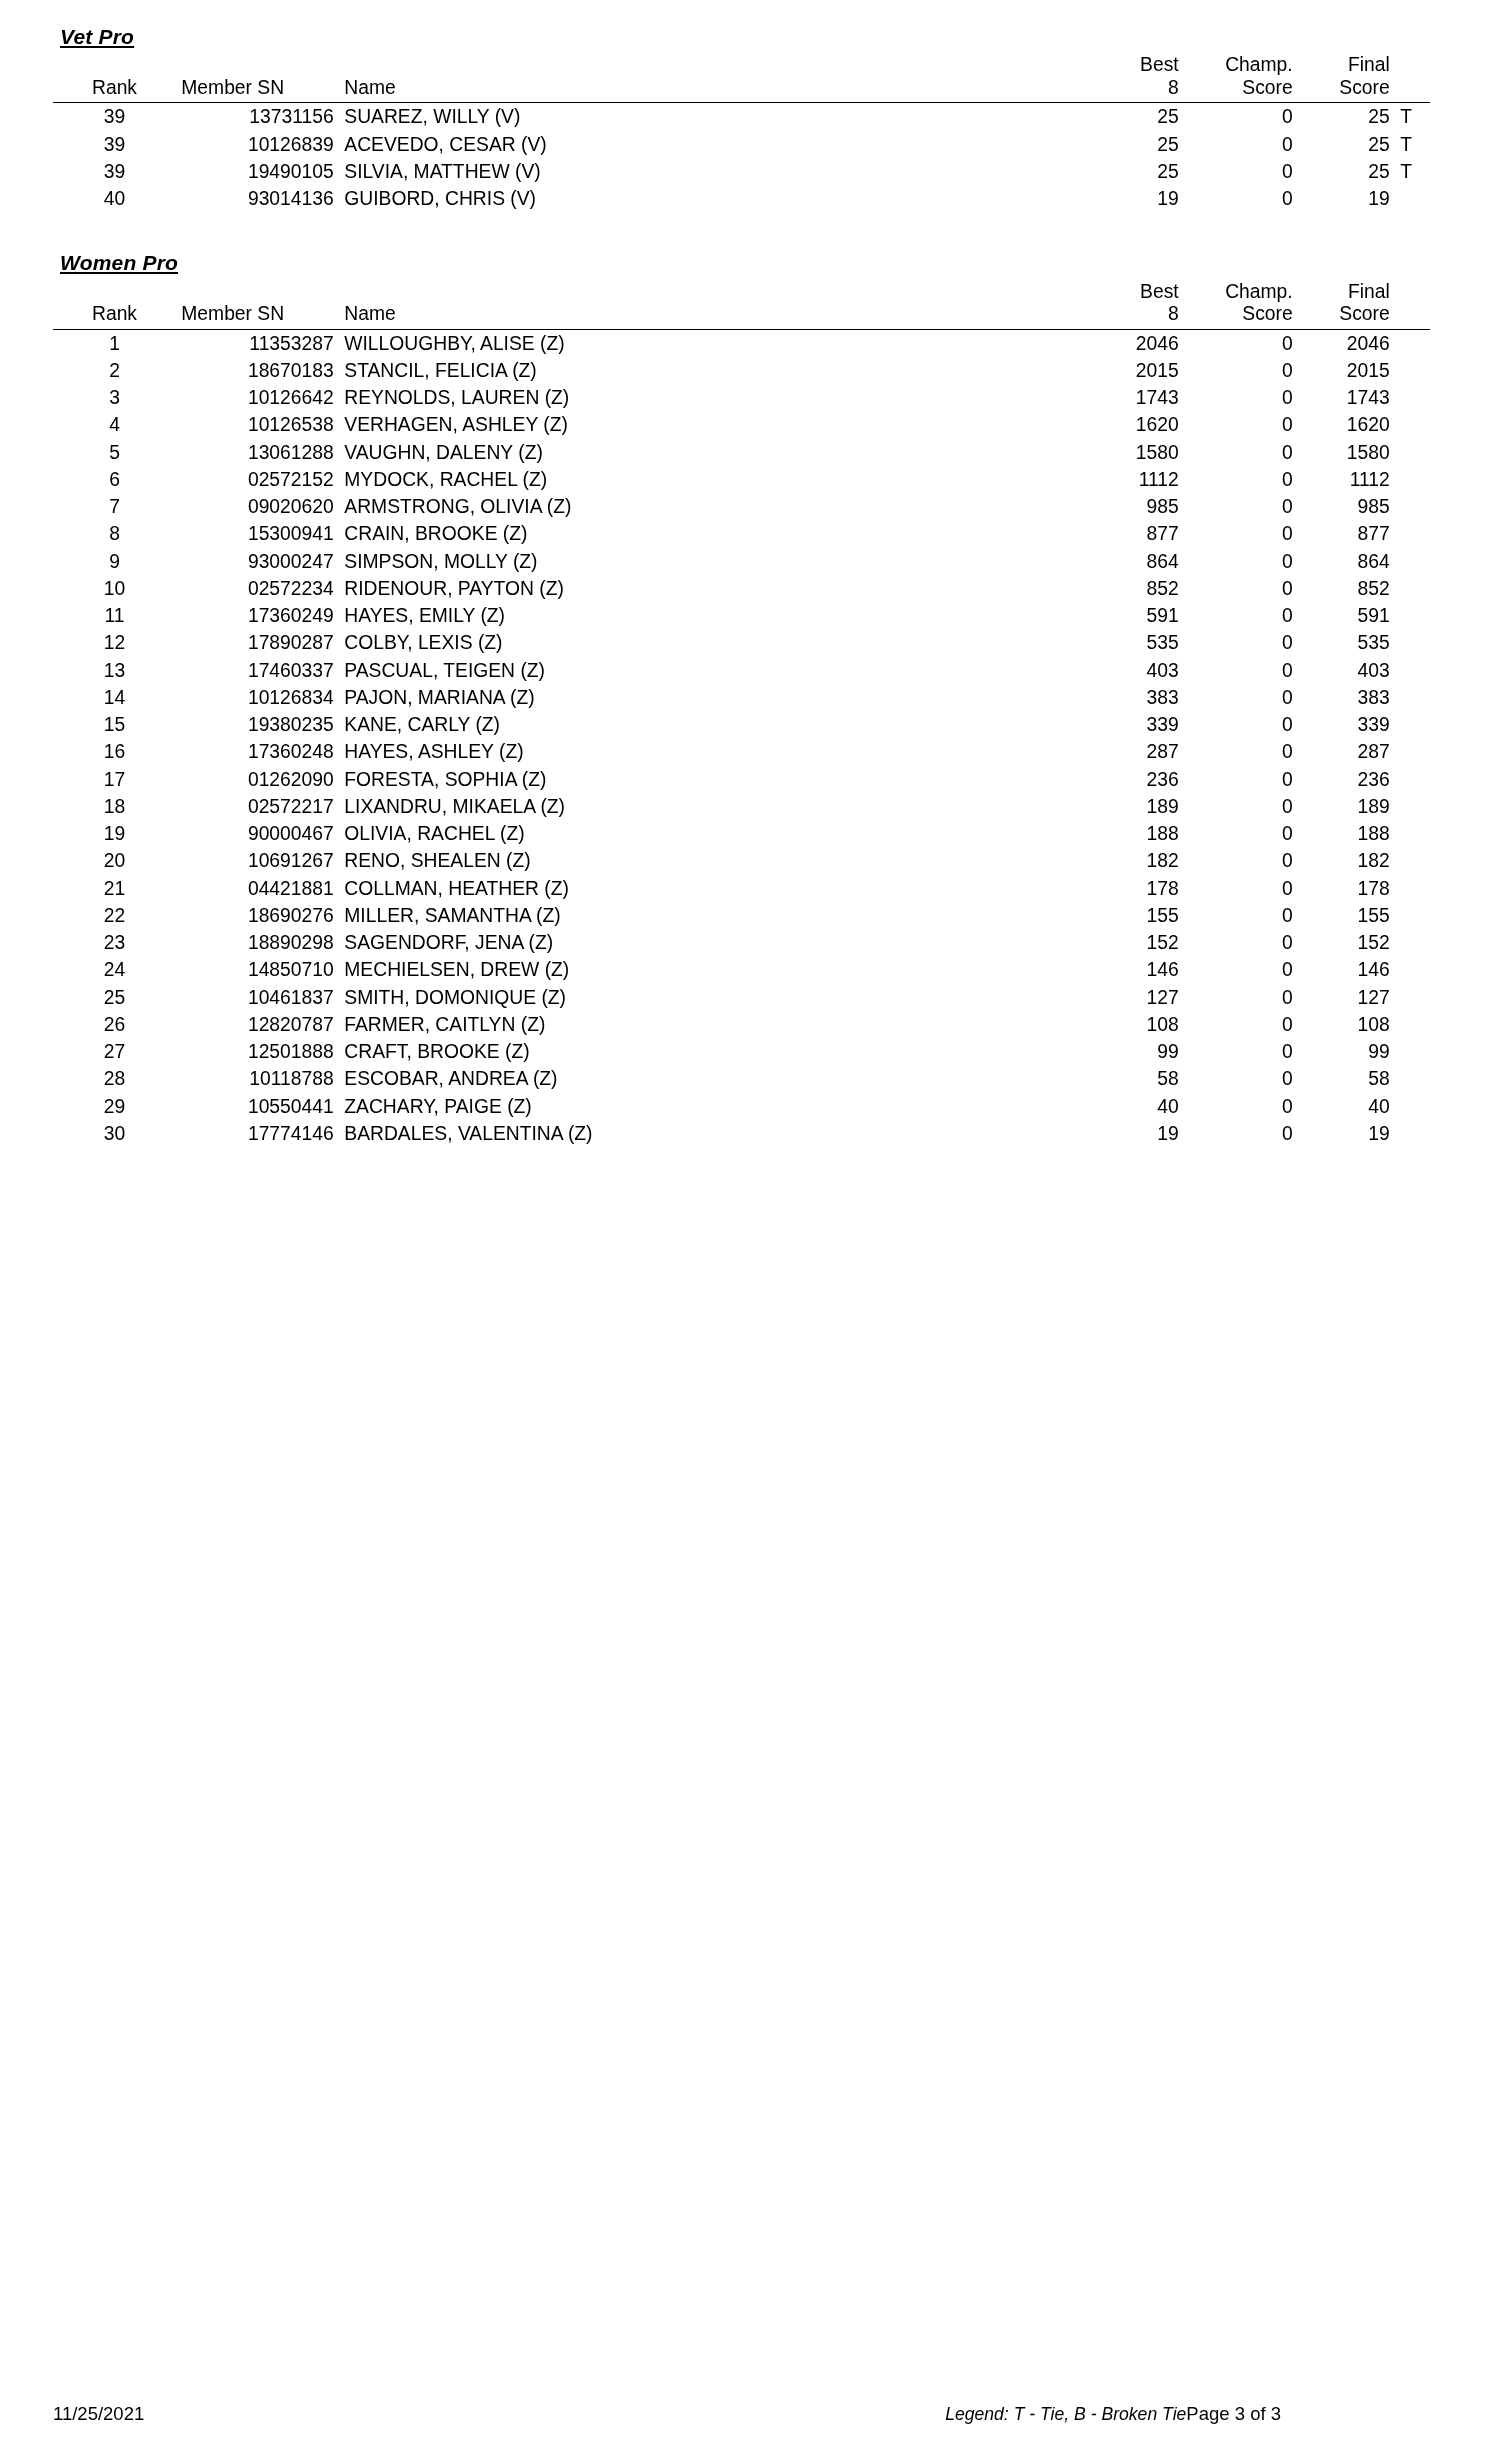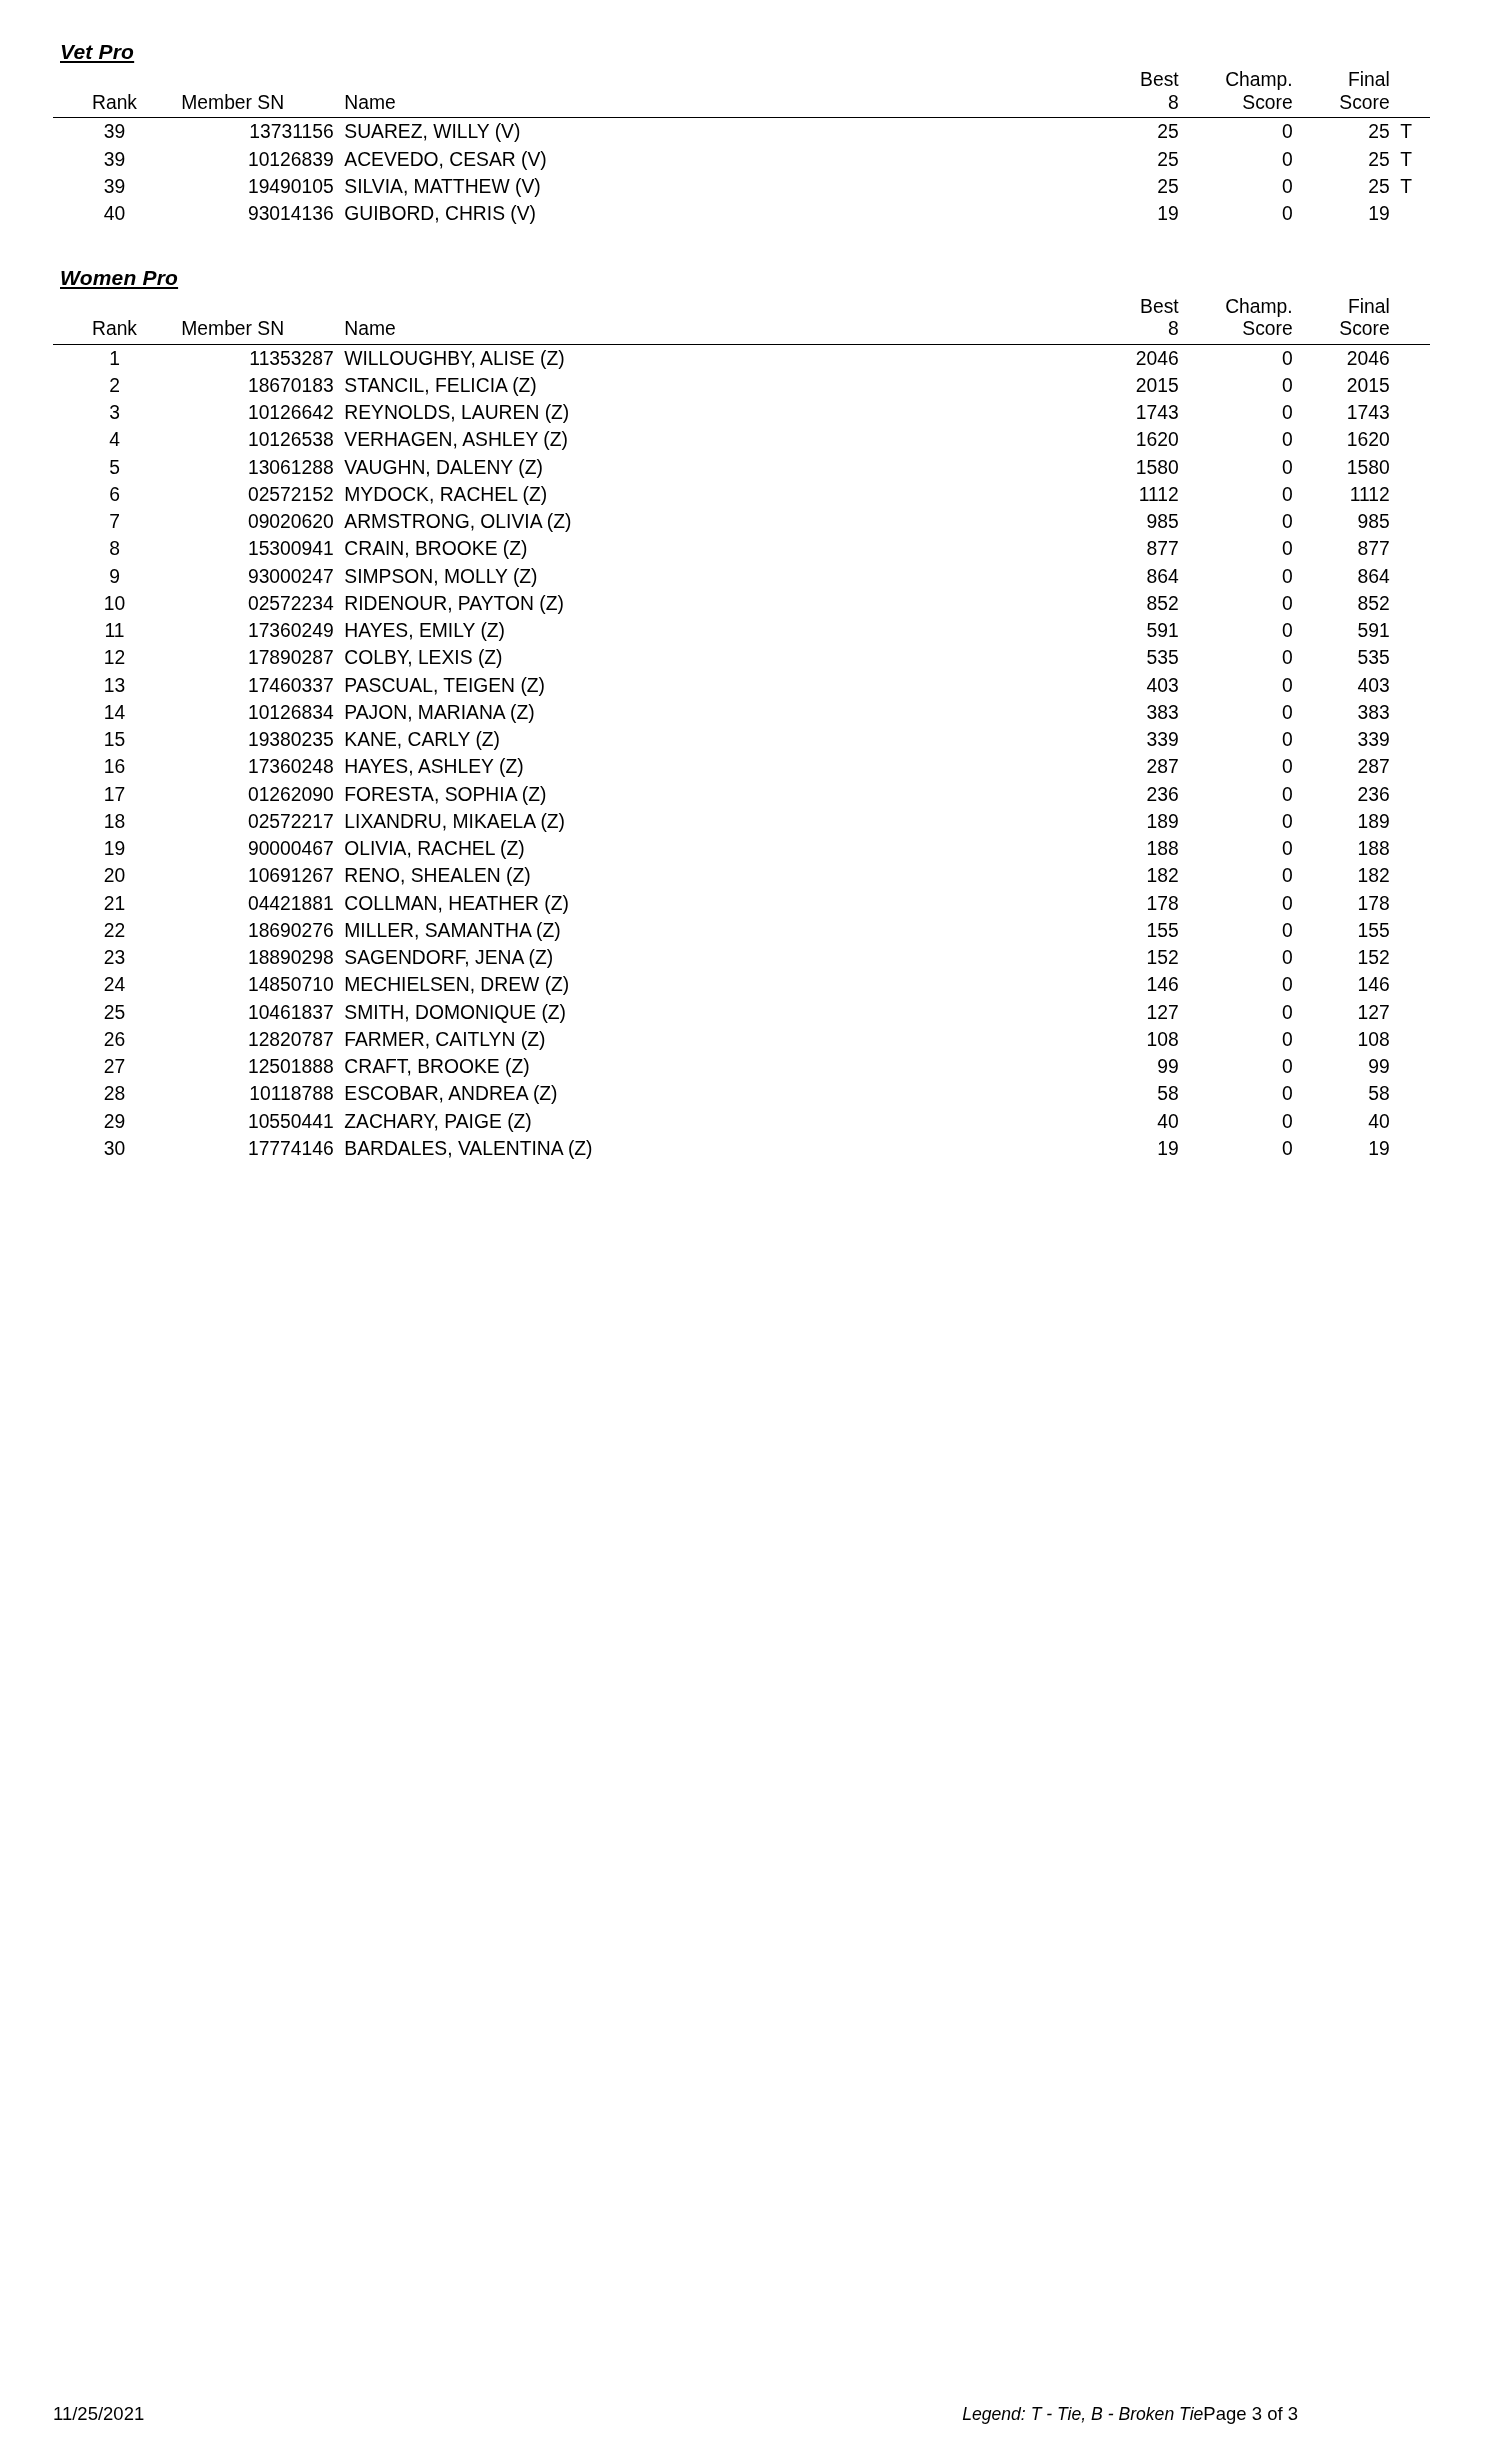--- a/index.html
+++ b/index.html
@@ -12,21 +12,21 @@
     height: 2462px;
     font-family: "Liberation Sans", sans-serif;
     color: #000000;
     position: relative;
   }
   .page {
     position: relative;
     width: 1345px;
     height: 2462px;
     box-sizing: border-box;
-    padding: 40px 62px 0 53px;
+    padding: 25px 62px 0 53px;
   }
   .section {
     margin-bottom: 8.8px;
   }
   .section-title {
     font-size: 21px;
     font-weight: bold;
     font-style: italic;
     text-decoration: underline;
     margin: 0 0 5.3px 7px;
@@ -79,21 +79,21 @@
   td.best   { text-align: right; }
   td.champ  { text-align: right; }
   td.final  { text-align: right; }
   td.flag   { text-align: left; padding-left: 7px; }
 
   .spacer-vet { height: 30px; }
 
   .footer {
     position: absolute;
     left: 53px;
-    right: 47px;
+    right: 64px;
     bottom: 37px;
     display: flex;
     align-items: baseline;
     font-size: 18.5px;
   }
   .footer .date { flex: 0 0 auto; }
   .footer .legend {
     flex: 1 1 auto;
     text-align: right;
     font-style: italic;

